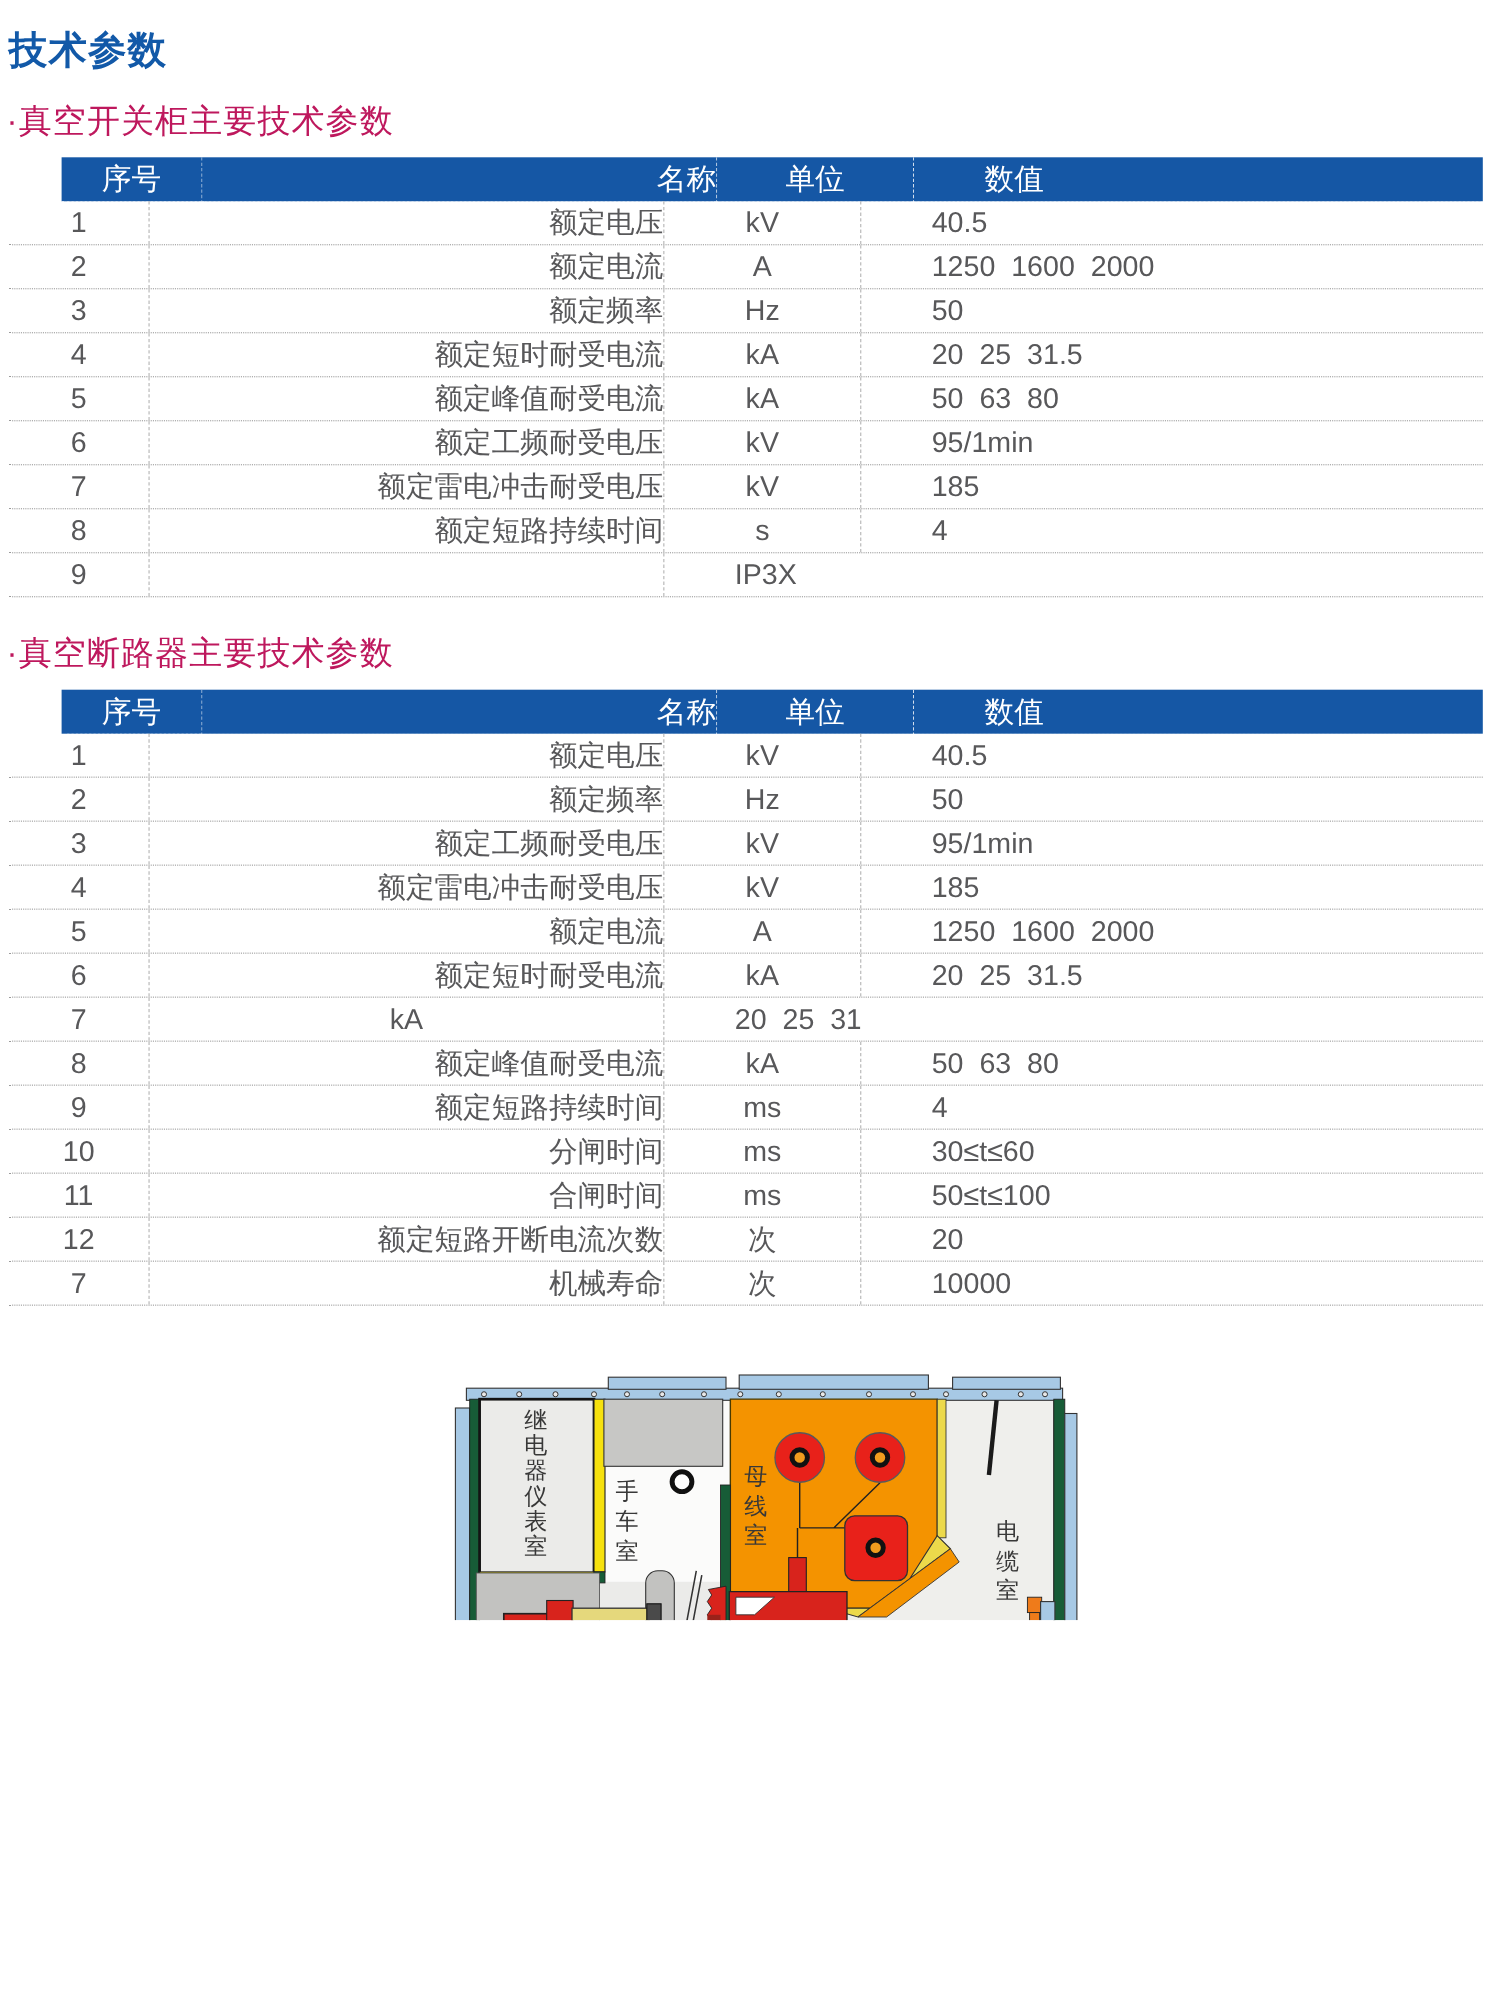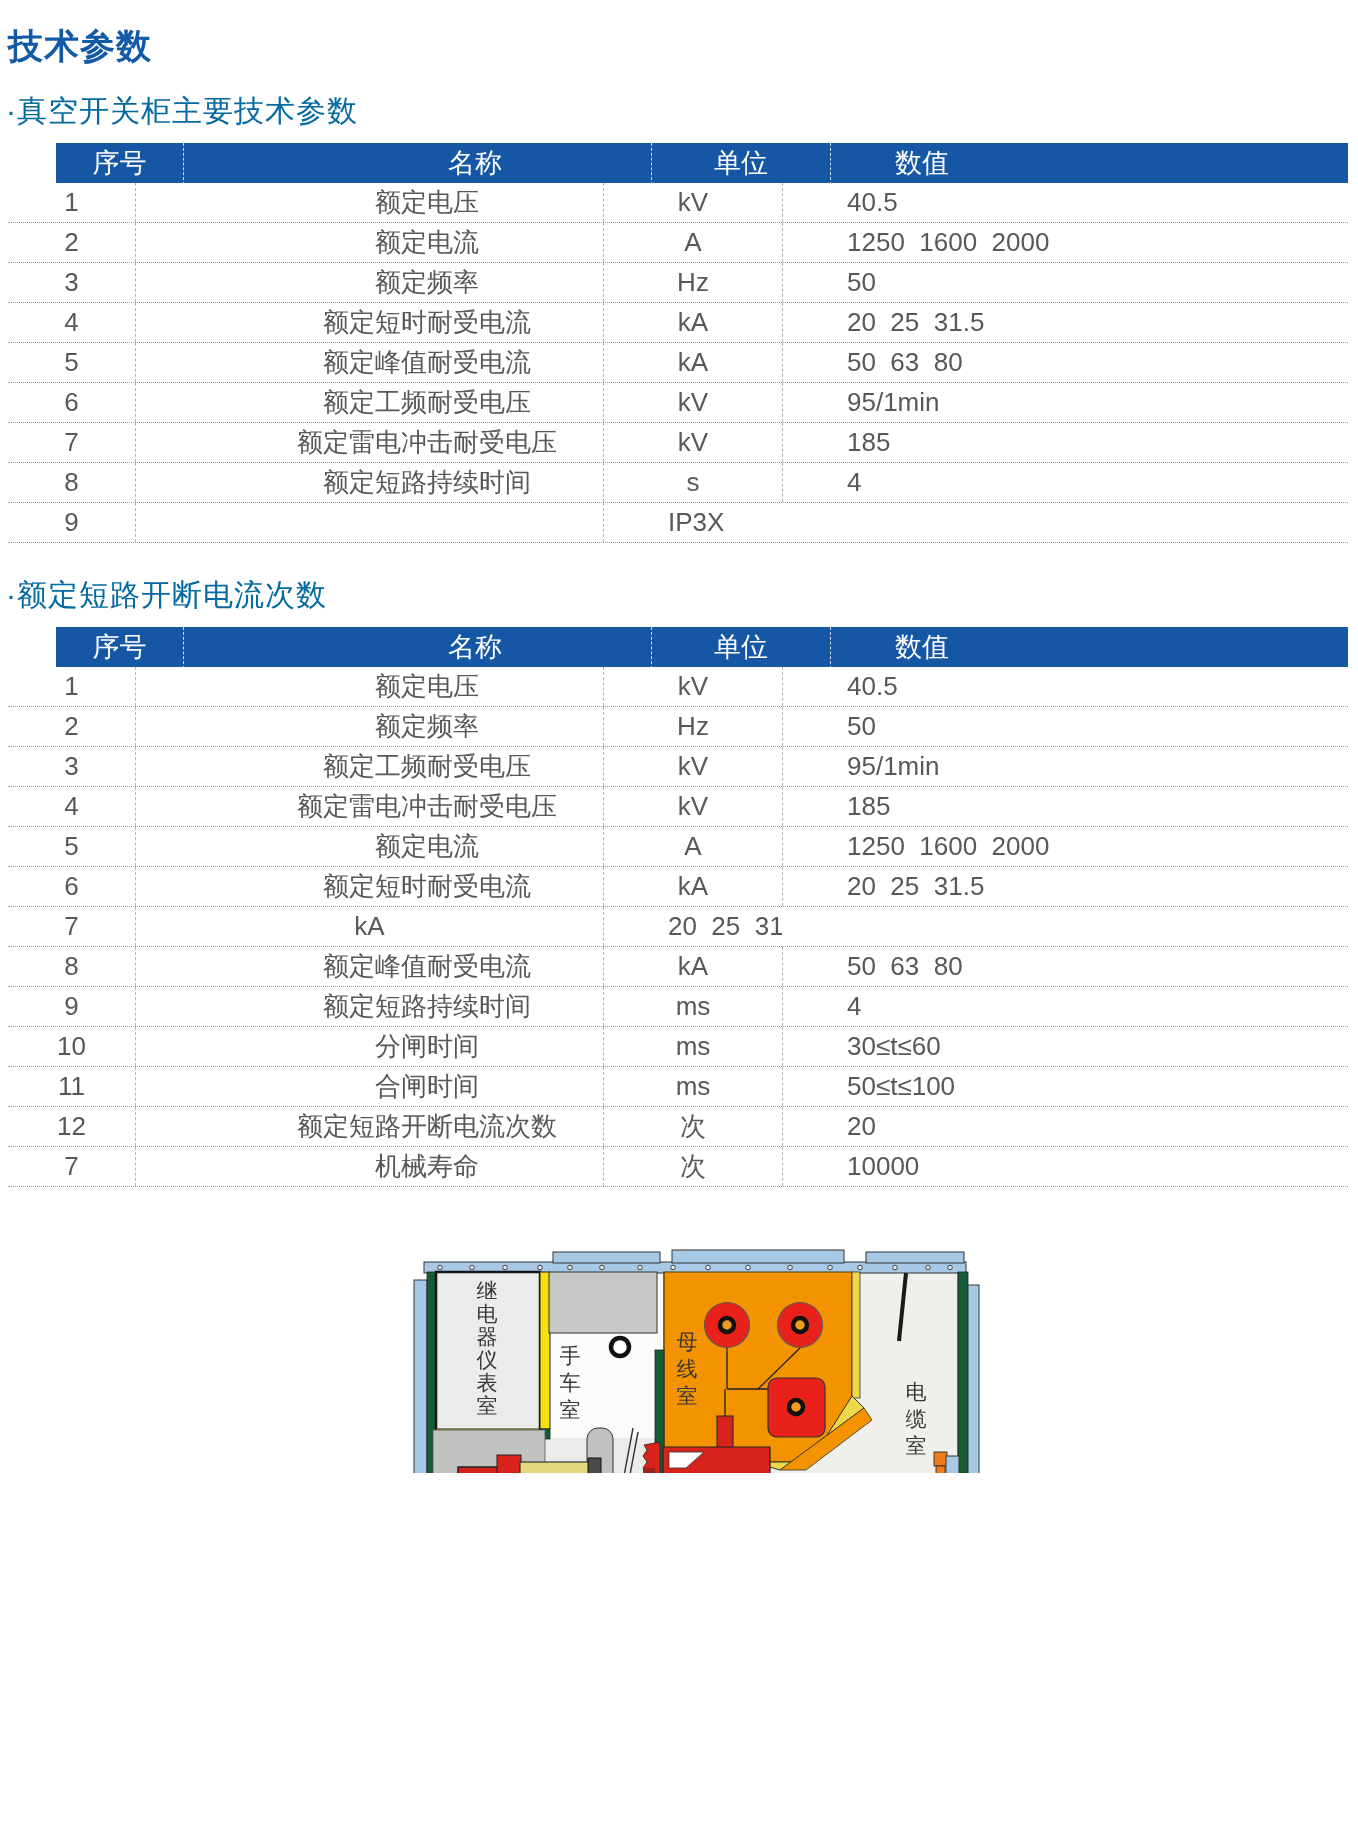--- a/index.html
+++ b/index.html
@@ -5,21 +5,21 @@
   html,body{margin:0;padding:0;background:#ffffff;}
   .page{
     position:relative;width:1358px;height:1473px;background:#ffffff;overflow:hidden;
     font-family:"Liberation Sans","DejaVu Sans",sans-serif;
   }
   .page-title{
     position:absolute;left:8px;top:24px;margin:0;
     font-size:35px;font-weight:bold;color:#1259a8;letter-spacing:1px;line-height:44px;
   }
   .subtitle{
-    position:absolute;left:6px;font-size:30px;color:#0369a1;line-height:38px;letter-spacing:1px;
+    position:absolute;left:6px;font-size:30px;color:#be185d;line-height:38px;letter-spacing:1px;
   }
   #subtitle-1{top:92px;}
   #subtitle-2{top:576px;}
   .tbl{position:absolute;left:8px;width:1340px;}
   #table-1{top:143px;}
   #table-2{top:627px;}
   .thead{
     display:grid;grid-template-columns:127px 468px 179px 566px;
     height:40px;background:#1557a5;color:#ffffff;font-size:27px;margin-left:48px;
   }
@@ -27,21 +27,21 @@
     border-bottom:2px dotted rgba(255,255,255,.55);box-sizing:border-box;}
   .thead .c:first-child{border-left:none;}
   .trow{
     display:grid;grid-template-columns:127px 468px 179px 566px;
     height:39px;border-bottom:1px dotted #9b9b9b;font-size:26px;color:#58585a;
   }
   .trow .c{line-height:39px;border-left:1px dashed #b3b3b3;box-sizing:border-box;
     overflow:hidden;white-space:pre;}
   .trow .c:first-child{border-left:none;}
   .c.center{text-align:center;}
-  .c.name{padding-left:115px;text-align:center;}
+  .c.name{padding-left:115px;text-align:right;}
   .c.val{text-align:left;padding-left:64px;}
   .diagram{position:absolute;left:410px;top:1248px;width:572px;height:522px;}
   .dia-label{font-size:21px;fill:#383838;text-anchor:middle;letter-spacing:0;}
 </style>
 </head>
 <body>
 
 <div class="page">
 
   <h1 class="page-title">技术参数</h1>
@@ -102,21 +102,21 @@
         <div class="c center">s</div>
         <div class="c val">4</div>
       </div>
       <div class="trow">
         <div class="c center">9</div>
         <div class="c center"></div>
         <div class="c val">IP3X</div>
       </div>
     </div>
 
-  <div class="subtitle" id="subtitle-2">·额定短路开断电流次数</div>
+  <div class="subtitle" id="subtitle-2">·真空断路器主要技术参数</div>
   <div class="tbl" id="table-2">
       <div class="thead">
         <div class="c center">序号</div>
         <div class="c name">名称</div>
         <div class="c center">单位</div>
         <div class="c val">数值</div>
       </div>
       <div class="trow">
         <div class="c center">1</div>
         <div class="c name">额定电压</div>

